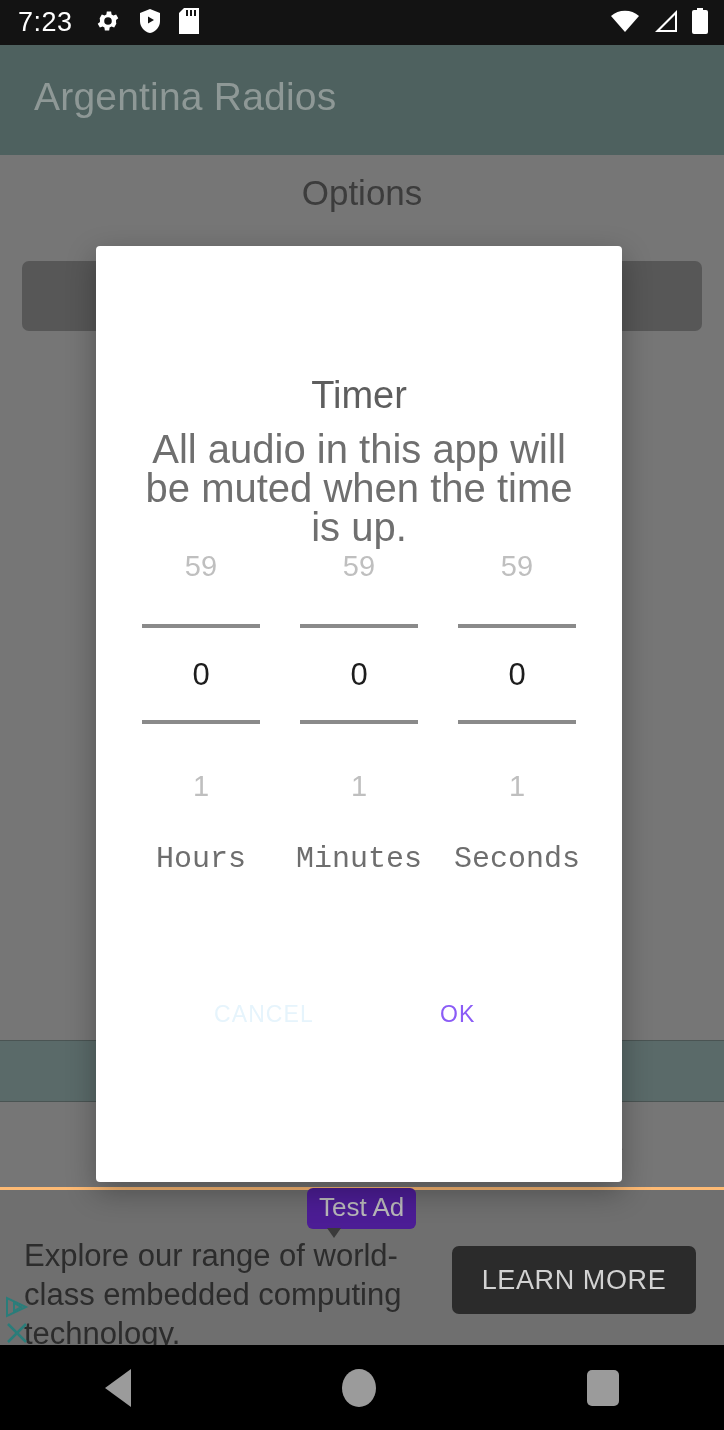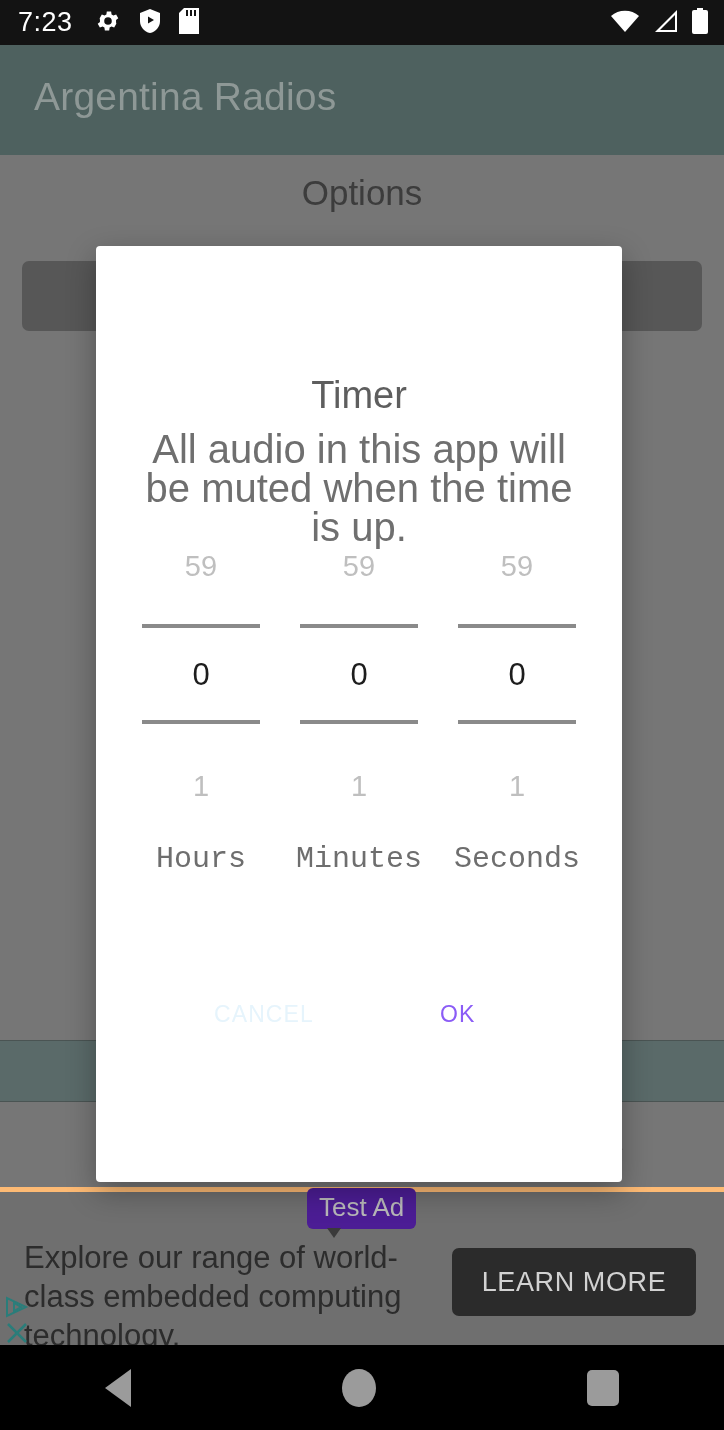--- a/index.html
+++ b/index.html
@@ -56,21 +56,21 @@
   
   #bottombar{
     position:absolute; left:0; top:1080px; width:724px; height:62px;
     display:flex; align-items:center; justify-content:space-around;
   }
   .tb-ico{ display:block; }
 
   
   #ad{
     position:absolute; left:0; top:1142px; width:724px; height:203px;
-    background:#6f6f6f; border-top:5px solid #fdba74;
+    background:#6f6f6f; border-top:3px solid #fdba74;
   }
   #adText{
     position:absolute; left:24px; top:46px; width:430px;
     font-size:31px; line-height:39px; color:#2c2c2c;
   }
   #learnMore{
     position:absolute; left:452px; top:56px; width:244px; height:68px;
     background:#2b2b2b; border-radius:7px;
     display:flex; align-items:center; justify-content:center;
     color:#d2d2d2; font-size:27px; letter-spacing:.6px;

